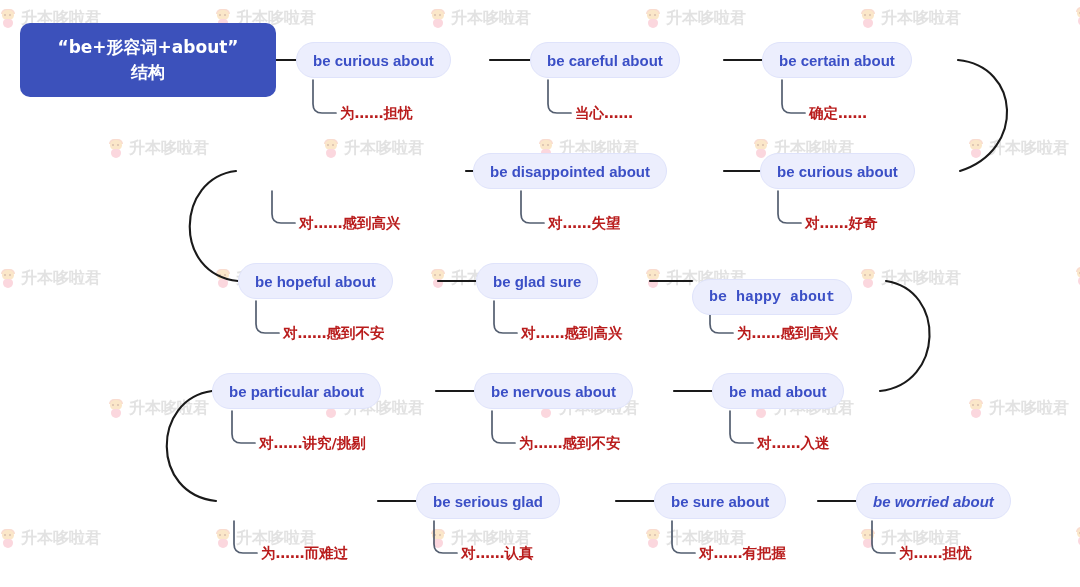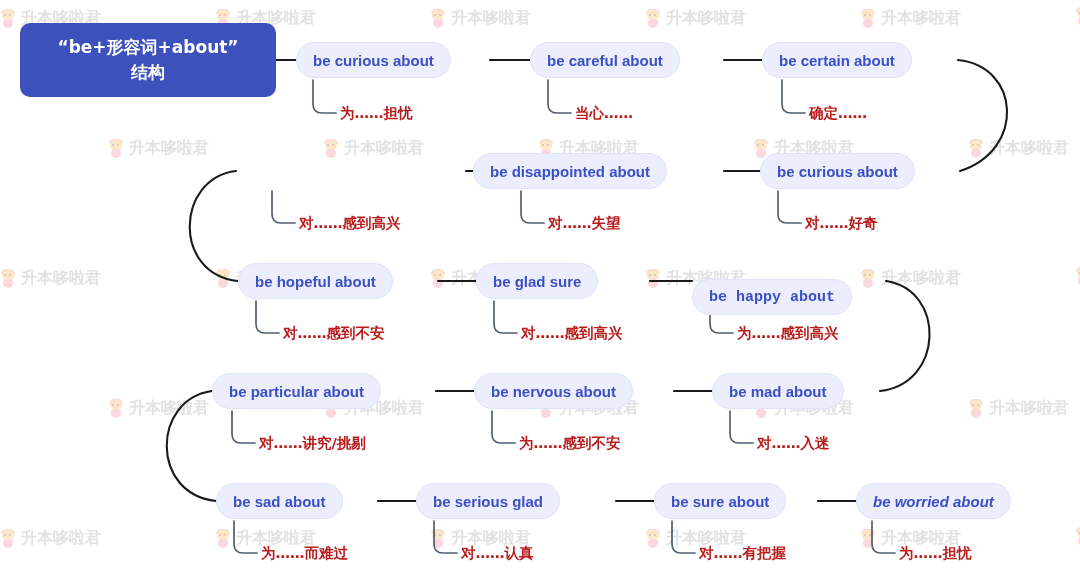--- a/index.html
+++ b/index.html
@@ -506,21 +506,20 @@
 
     <div class="pill" style="left:212px; top:373px;">be particular about</div>
     <div class="sublabel" style="left:259px; top:434px;">对……讲究/挑剔</div>
 
     <div class="pill" style="left:474px; top:373px;">be nervous about</div>
     <div class="sublabel" style="left:519px; top:434px;">为……感到不安</div>
 
     <div class="pill" style="left:712px; top:373px;">be mad about</div>
     <div class="sublabel" style="left:757px; top:434px;">对……入迷</div>
 
-    <div class="pill" style="left:216px; top:483px;">be sad about</div>
     <div class="sublabel" style="left:261px; top:544px;">为……而难过</div>
 
     <div class="pill" style="left:416px; top:483px;">be serious glad</div>
     <div class="sublabel" style="left:461px; top:544px;">对……认真</div>
 
     <div class="pill" style="left:654px; top:483px;">be sure about</div>
     <div class="sublabel" style="left:699px; top:544px;">对……有把握</div>
 
     <div class="pill" style="left:856px; top:483px;font-style:italic;">be worried about</div>
     <div class="sublabel" style="left:899px; top:544px;">为……担忧</div>

